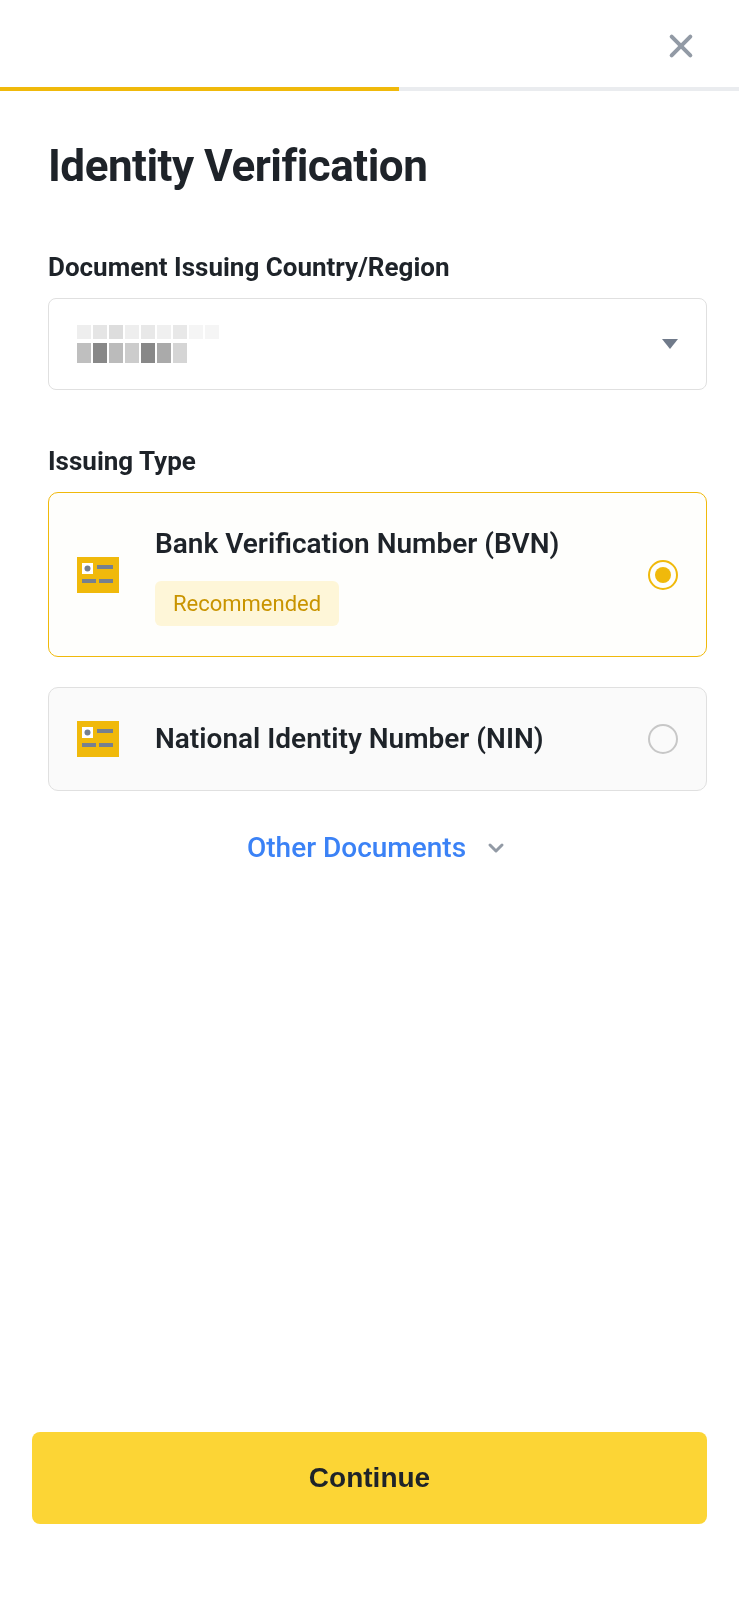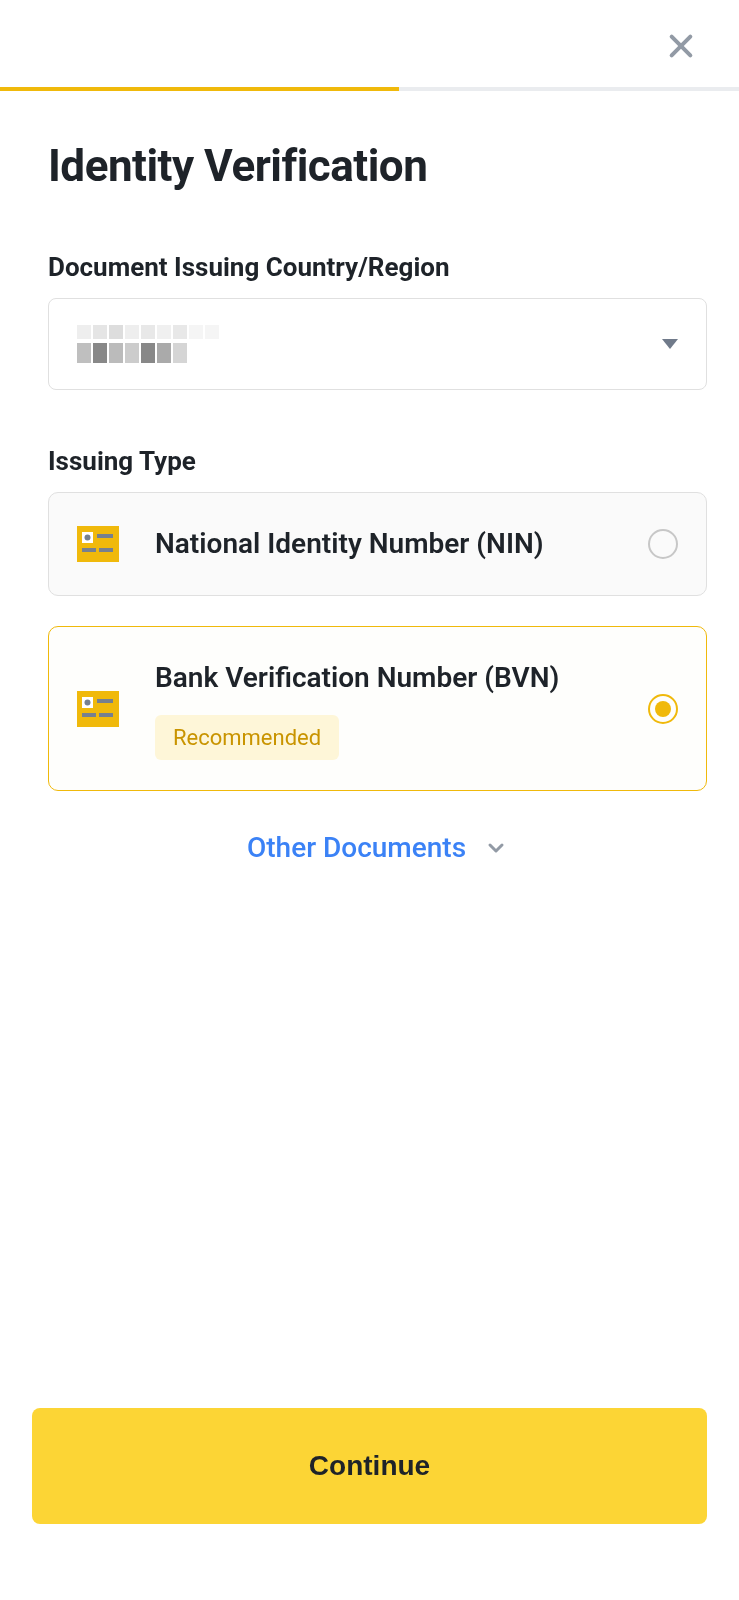--- a/index.html
+++ b/index.html
@@ -169,21 +169,21 @@
   }
   .chevron-down {
     width: 24px;
     height: 24px;
   }
   .continue-btn {
     position: absolute;
     bottom: 76px;
     left: 32px;
     right: 32px;
-    height: 116px;
+    height: 92px;
     background: #fcd535;
     border: none;
     border-radius: 8px;
     font-size: 28px;
     font-weight: 600;
     color: #1e2329;
     cursor: pointer;
   }
 </style>
 </head>
@@ -225,57 +225,57 @@
         <div class="redacted-block" style="width:14px;height:20px;background:#888;"></div>
         <div class="redacted-block" style="width:14px;height:20px;background:#aaa;"></div>
         <div class="redacted-block" style="width:14px;height:20px;background:#d5d5d5;"></div>
       </div>
     </div>
     <div class="caret-down"></div>
   </div>
 
   <div class="field-label">Issuing Type</div>
 
+  <div class="doc-option selected">
+    <div class="doc-icon">
+      <svg viewBox="0 0 42 36">
+        <rect x="0" y="0" width="42" height="36" fill="#f0b90b"></rect>
+        <rect x="5" y="6" width="11" height="11" fill="#fff"></rect>
+        <circle cx="10.5" cy="11.5" r="3" fill="#76808f"></circle>
+        <rect x="20" y="8" width="16" height="4" fill="#76808f"></rect>
+        <rect x="5" y="22" width="14" height="4" fill="#76808f"></rect>
+        <rect x="22" y="22" width="14" height="4" fill="#76808f"></rect>
+      </svg>
+    </div>
+    <div class="doc-text">
+      <div class="doc-title">Bank Verification Number (BVN)</div>
+      <span class="badge-recommended">Recommended</span>
+    </div>
+    <div class="radio checked">
+      <div class="radio-inner"></div>
+    </div>
+  </div>
+
   <div class="doc-option">
     <div class="doc-icon">
       <svg viewBox="0 0 42 36">
         <rect x="0" y="0" width="42" height="36" fill="#f0b90b"></rect>
         <rect x="5" y="6" width="11" height="11" fill="#fff"></rect>
         <circle cx="10.5" cy="11.5" r="3" fill="#76808f"></circle>
         <rect x="20" y="8" width="16" height="4" fill="#76808f"></rect>
         <rect x="5" y="22" width="14" height="4" fill="#76808f"></rect>
         <rect x="22" y="22" width="14" height="4" fill="#76808f"></rect>
       </svg>
     </div>
     <div class="doc-text">
       <div class="doc-title">National Identity Number (NIN)</div>
     </div>
     <div class="radio"></div>
   </div>
 
-  <div class="doc-option selected">
-    <div class="doc-icon">
-      <svg viewBox="0 0 42 36">
-        <rect x="0" y="0" width="42" height="36" fill="#f0b90b"></rect>
-        <rect x="5" y="6" width="11" height="11" fill="#fff"></rect>
-        <circle cx="10.5" cy="11.5" r="3" fill="#76808f"></circle>
-        <rect x="20" y="8" width="16" height="4" fill="#76808f"></rect>
-        <rect x="5" y="22" width="14" height="4" fill="#76808f"></rect>
-        <rect x="22" y="22" width="14" height="4" fill="#76808f"></rect>
-      </svg>
-    </div>
-    <div class="doc-text">
-      <div class="doc-title">Bank Verification Number (BVN)</div>
-      <span class="badge-recommended">Recommended</span>
-    </div>
-    <div class="radio checked">
-      <div class="radio-inner"></div>
-    </div>
-  </div>
-
   <div class="other-docs">
     <span class="other-docs-text">Other Documents</span>
     <svg class="chevron-down" viewBox="0 0 24 24" fill="none" stroke="#929aa5" stroke-width="3" stroke-linecap="round" stroke-linejoin="round">
       <polyline points="6 9 12 15 18 9"></polyline>
     </svg>
   </div>
 </div>
 
 <button class="continue-btn">Continue</button>
 

